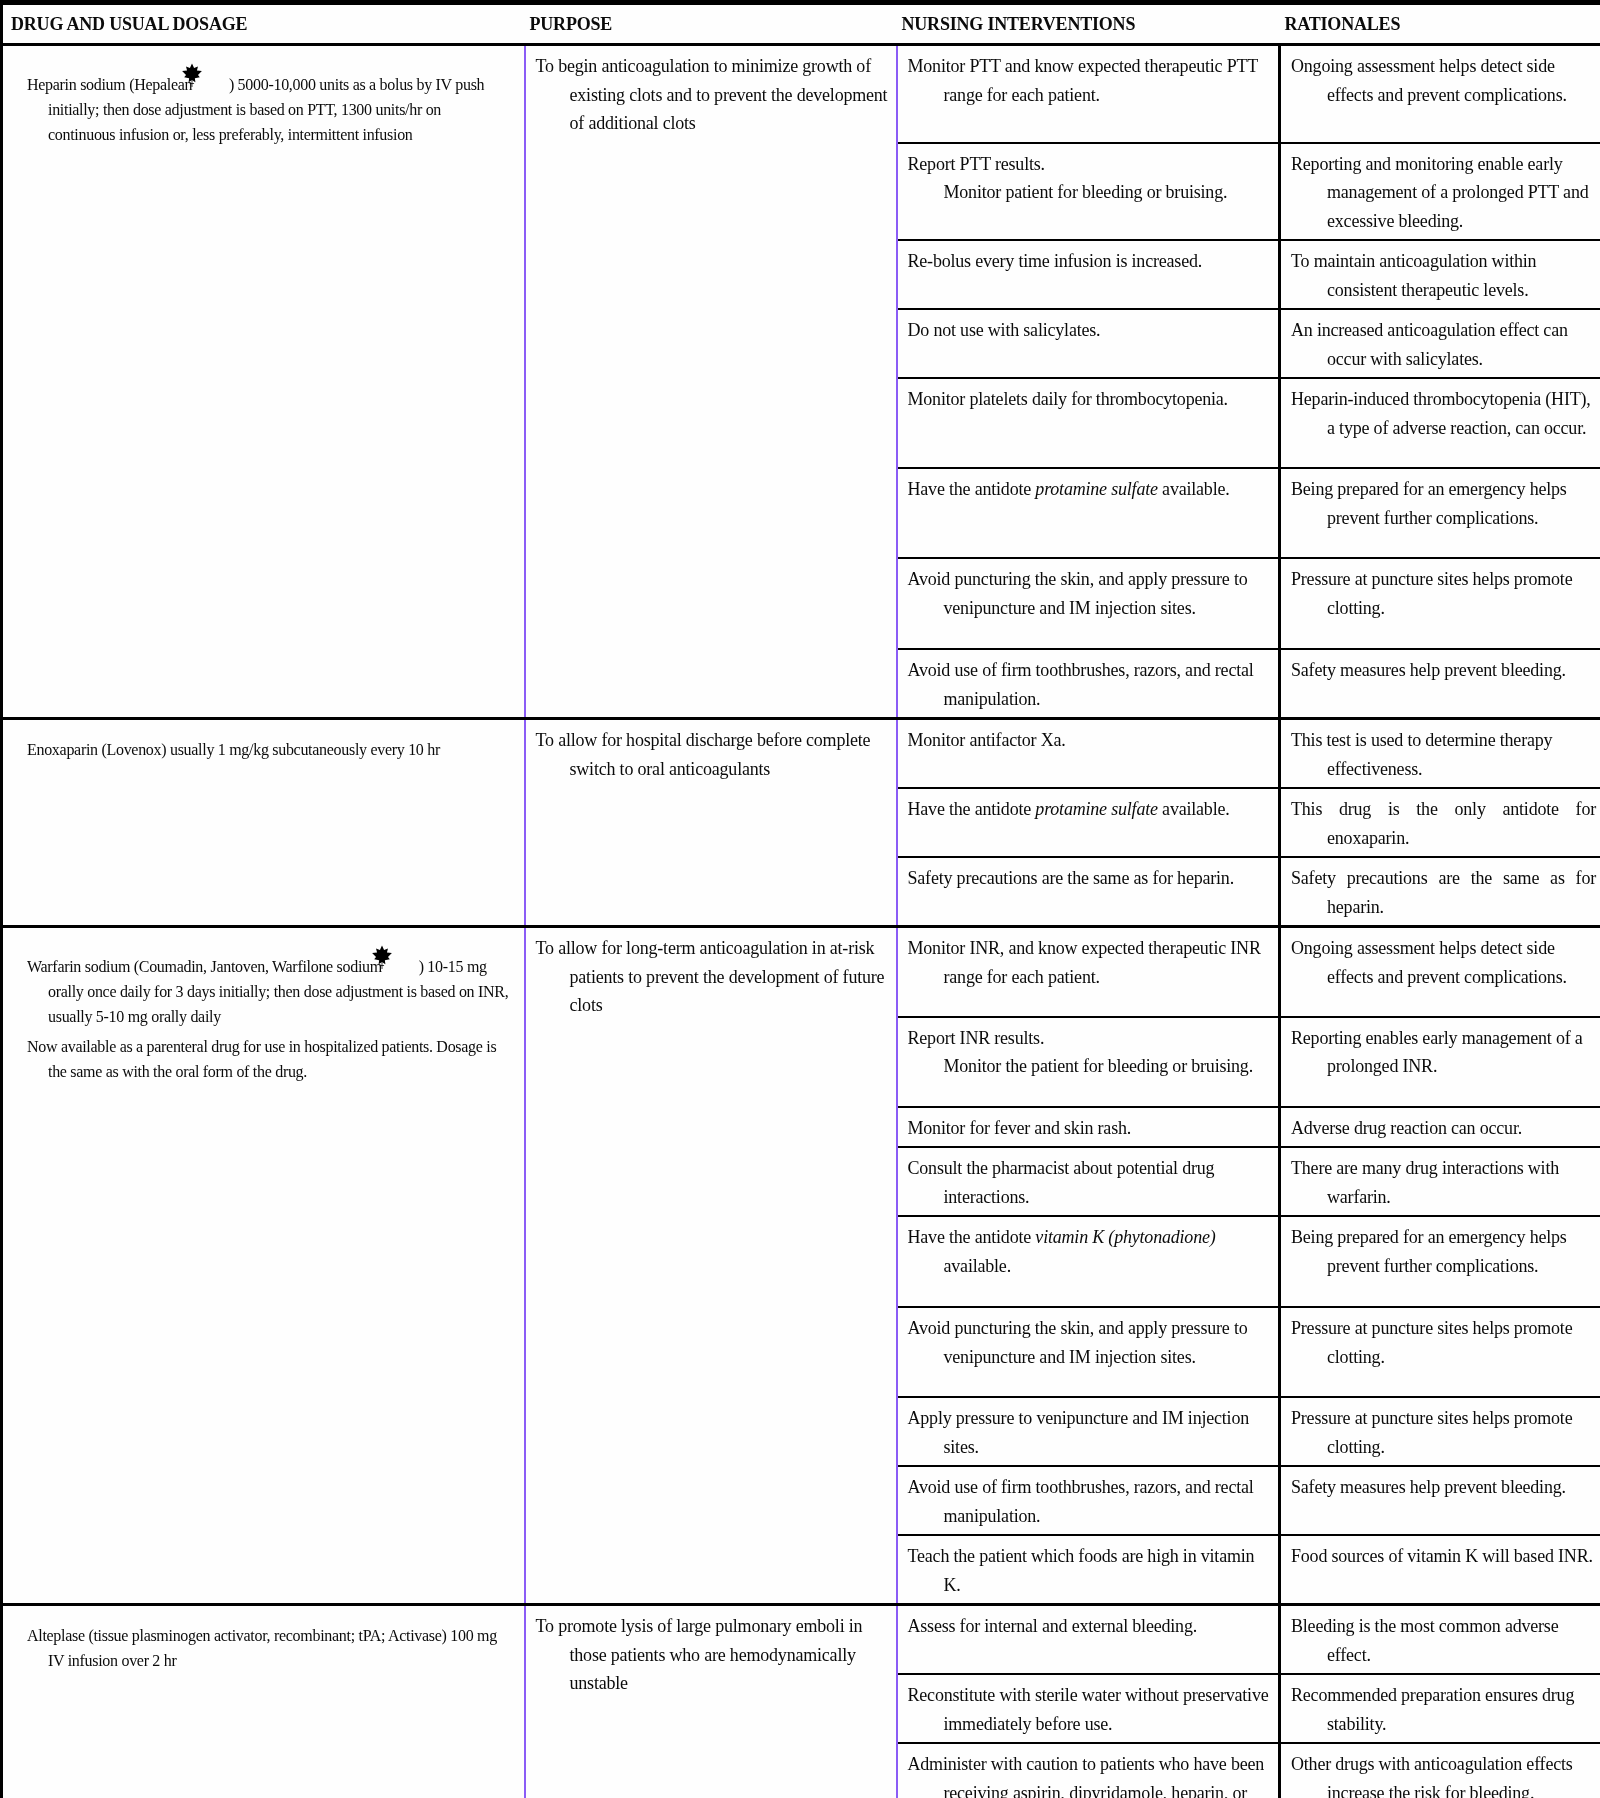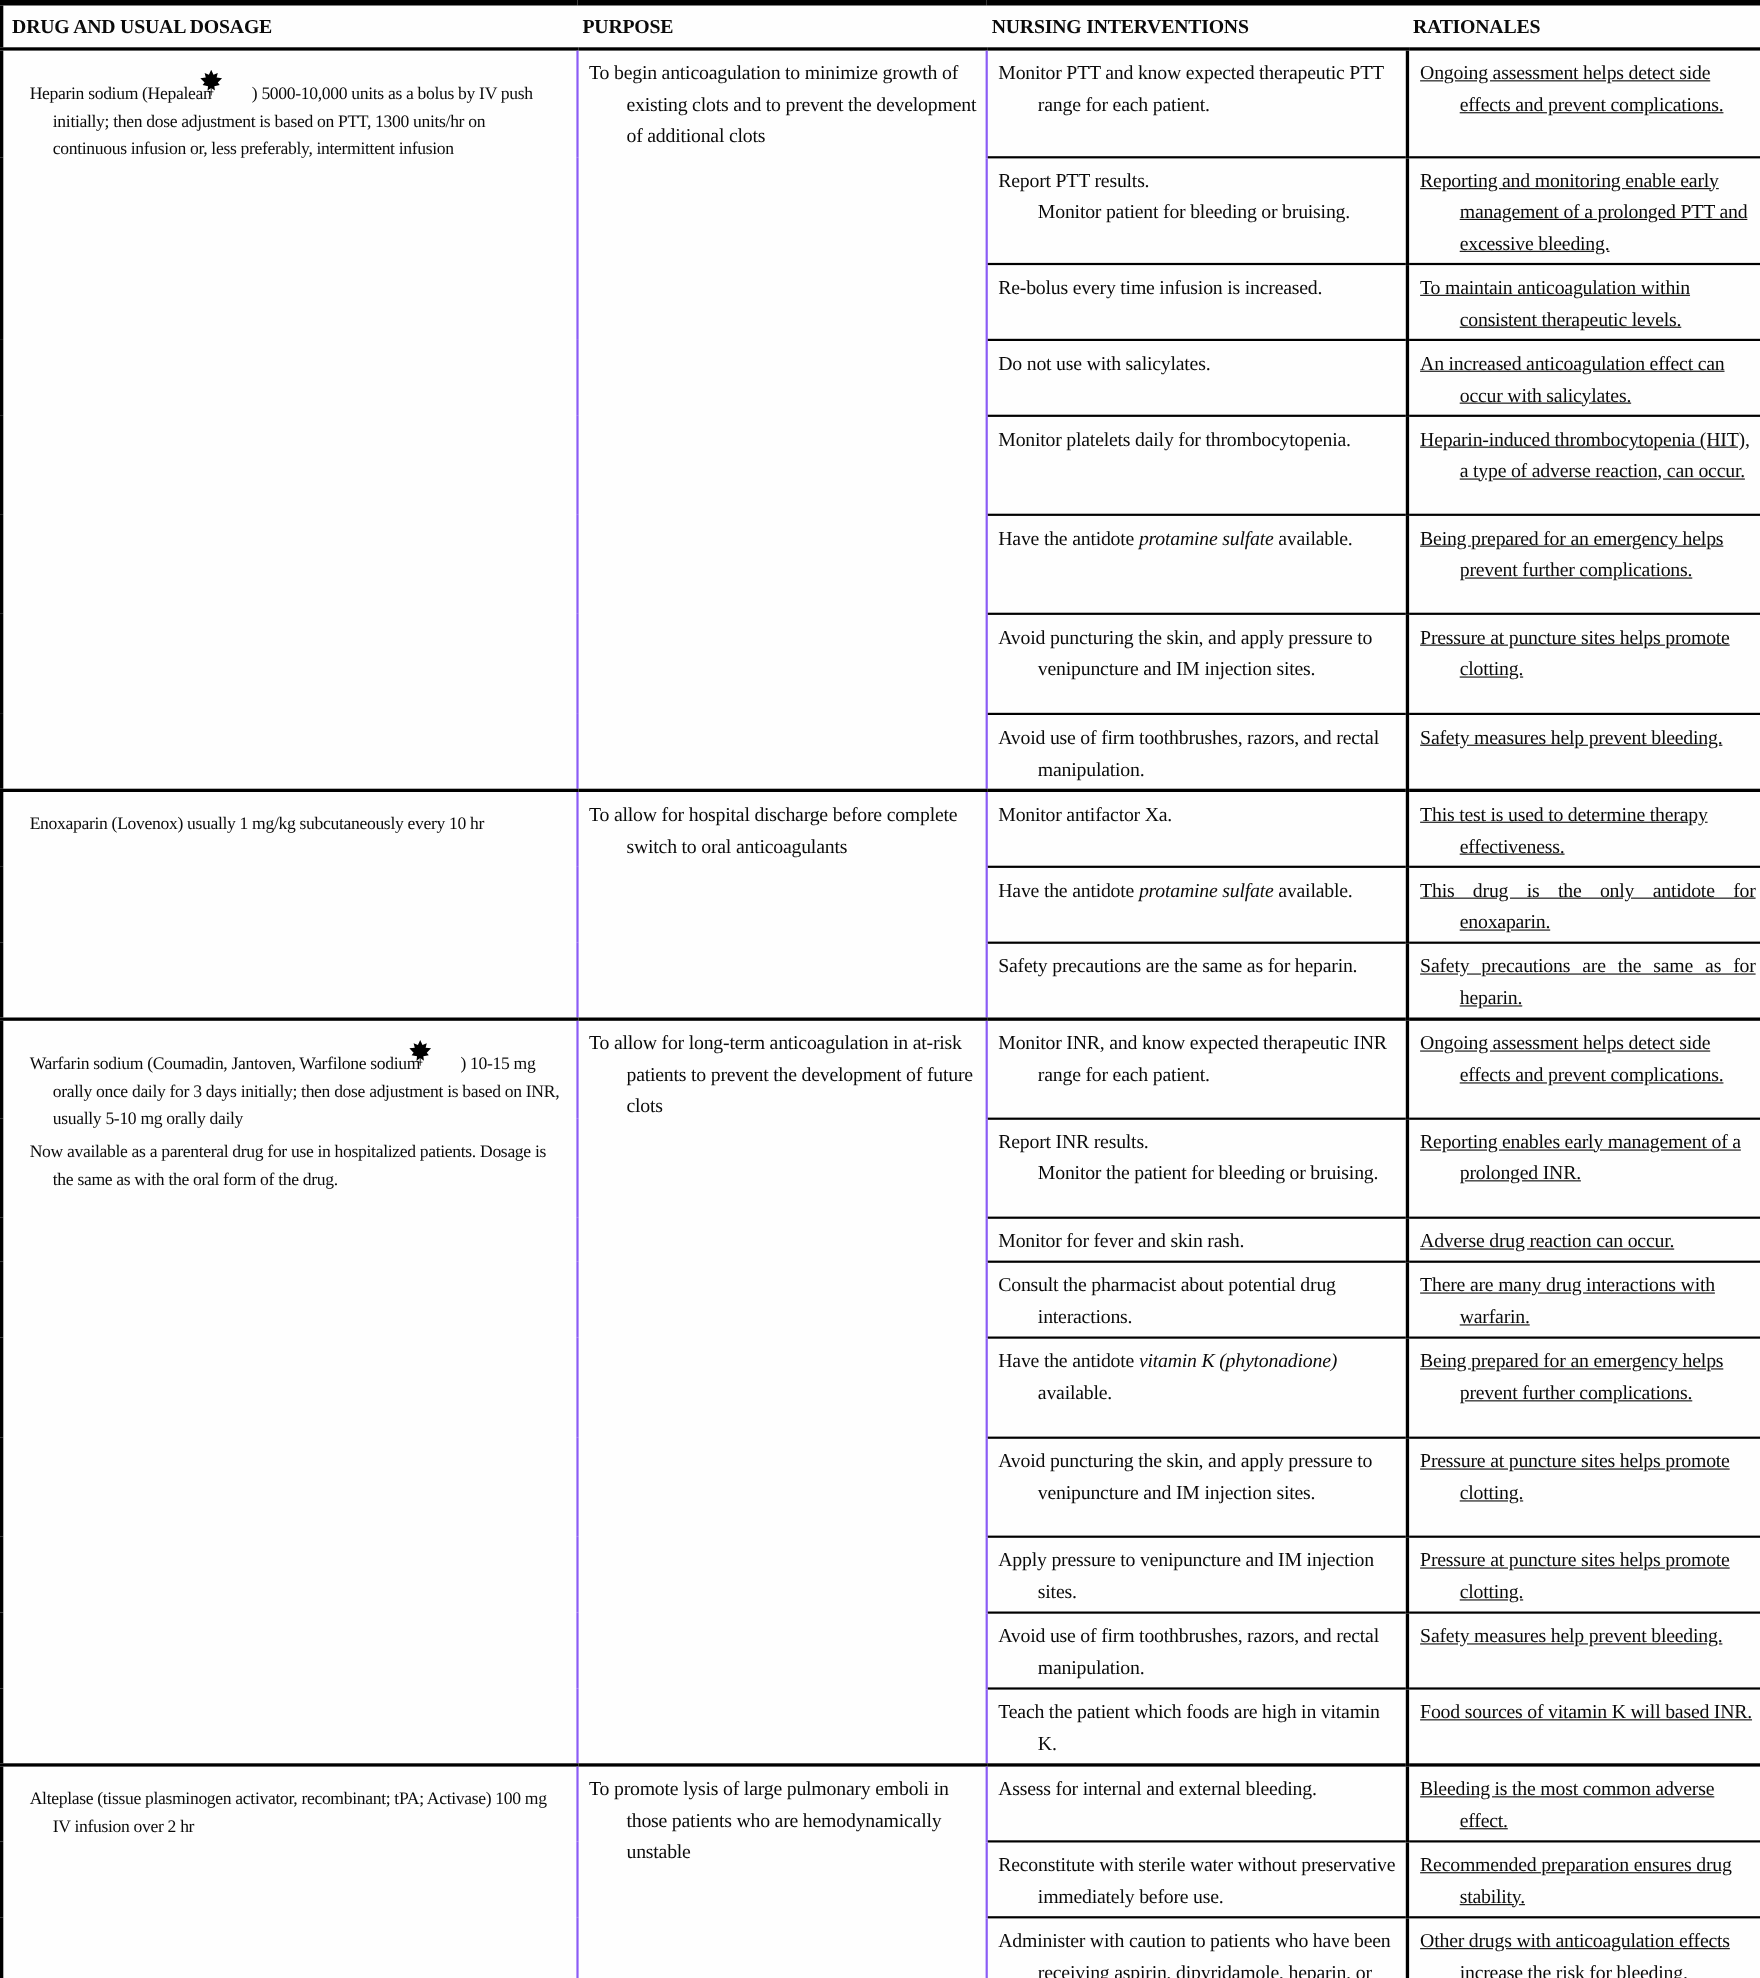--- a/index.html
+++ b/index.html
@@ -41,21 +41,21 @@
     padding: 12px 8px 4px 0;
   }
   .drug-cell .hang { margin: 5px; padding-left: 40px; text-indent: -21px; }
 
   .purpose-cell { font-size: 18px; line-height: 28.5px; letter-spacing: -0.2px; padding: 6px 5px 4px 0; }
   .purpose-cell .hang { margin: 0; padding-left: 44px; text-indent: -34px; }
 
   .iv-cell { font-size: 18px; line-height: 28.5px; letter-spacing: -0.2px; padding: 6px 3px 4px 0; }
   .iv-cell .hang { margin: 0; padding-left: 46px; text-indent: -36px; }
 
-  .rat-cell { font-size: 18px; line-height: 28.5px; letter-spacing: -0.2px; padding: 6px 4px 4px 0; text-decoration: underline; }
+  .rat-cell { font-size: 18px; line-height: 28.5px; letter-spacing: -0.2px; padding: 6px 4px 4px 0; }
   .rat-cell .hang { margin: 0; padding-left: 46px; text-indent: -36px; }
 
   .justify-cell .hang { text-align: justify; }
   i { font-style: italic; margin-top: 41px; }
 
   .leaf-icon {
     display: inline-block;
     width: 26px;
     height: 26px;
     vertical-align: 1px;

